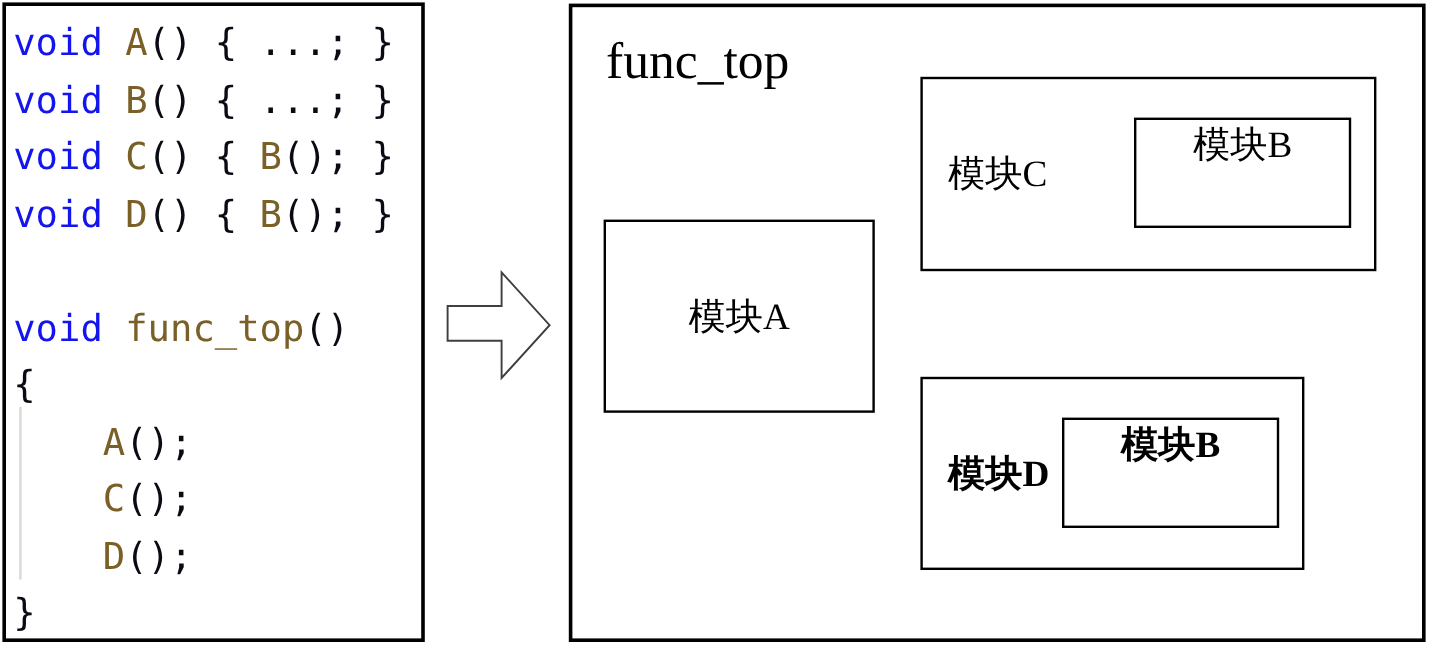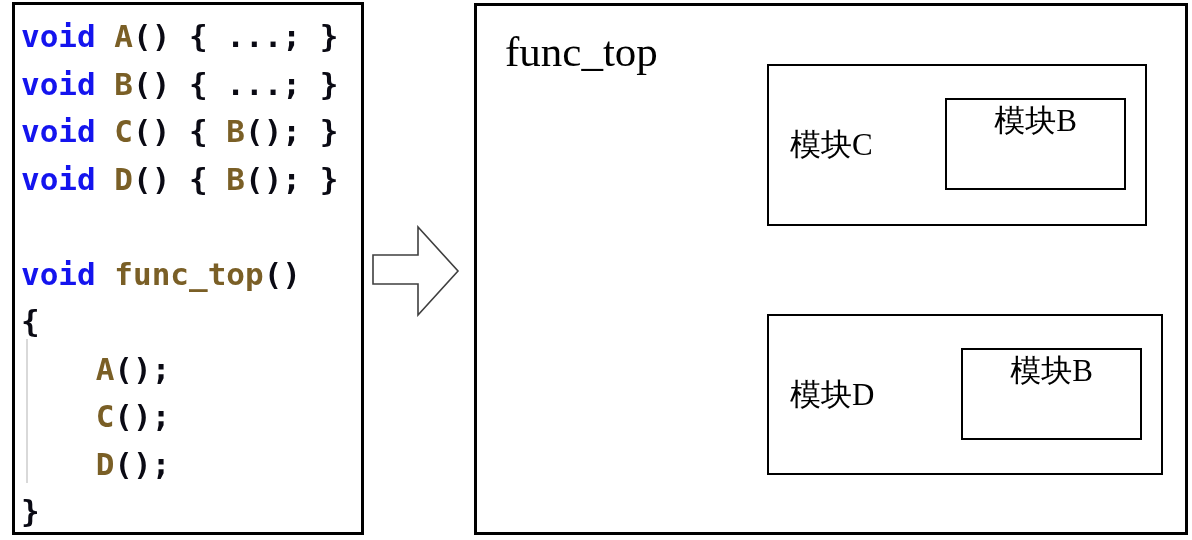--- a/index.html
+++ b/index.html
@@ -5,22 +5,22 @@
   html,body{margin:0;padding:0;background:#ffffff;}
   .stage{
     position:relative;
     width:1192px;height:540px;
     background:#ffffff;
     font-family:"Liberation Sans",sans-serif;
     overflow:hidden;
   }
   
   .code-panel{
-    position:absolute;left:12px;top:2px;width:352px;height:533px;
-    border:3px solid #000;background:#fff;box-sizing:border-box;font-weight:bold;
+    position:absolute;left:2px;top:2px;width:352px;height:533px;
+    border:3px solid #000;background:#fff;box-sizing:border-box;
   }
   .code-lines{
     position:absolute;left:6px;top:8px;right:2px;
     font-family:"DejaVu Sans Mono","Liberation Mono",monospace;
     font-size:31px;line-height:47.5px;white-space:pre;
   }
   .code-line{height:47.5px;}
   .tok-kw{color:var(--kw-color);}
   .tok-fn{color:var(--fn-color);}
   .tok-pl{color:var(--pl-color);}
@@ -42,21 +42,21 @@
   }
   .mod-box{
     position:absolute;border:2px solid #000;background:#fff;
     box-sizing:border-box;
     font-family:"Liberation Serif","DejaVu Serif",serif;
     font-size:31px;color:#000;
   }
   .box-a{left:26px;top:177px;width:226px;height:161px;
     display:flex;align-items:center;justify-content:center;}
   .box-c{left:290px;top:58px;width:380px;height:162px;}
-  .box-d{left:290px;top:308px;width:396px;height:161px;}
+  .box-d{left:290px;top:308px;width:320px;height:161px;font-weight:bold;}
   .outer-label{
     position:absolute;left:21px;top:50%;transform:translateY(-50%);
     white-space:nowrap;
   }
   .box-b{
     position:absolute;right:19px;top:32px;width:181px;height:92px;
     display:flex;justify-content:center;
   }
 </style>
 </head>
@@ -69,20 +69,23 @@
     <div class="code-lines" id="code-lines"><div class="code-line"><span class="tok-kw">void</span><span class="tok-pl"> </span><span class="tok-fn">A</span><span class="tok-pl">() { ...; }</span></div><div class="code-line"><span class="tok-kw">void</span><span class="tok-pl"> </span><span class="tok-fn">B</span><span class="tok-pl">() { ...; }</span></div><div class="code-line"><span class="tok-kw">void</span><span class="tok-pl"> </span><span class="tok-fn">C</span><span class="tok-pl">() { </span><span class="tok-fn">B</span><span class="tok-pl">(); }</span></div><div class="code-line"><span class="tok-kw">void</span><span class="tok-pl"> </span><span class="tok-fn">D</span><span class="tok-pl">() { </span><span class="tok-fn">B</span><span class="tok-pl">(); }</span></div><div class="code-line"></div><div class="code-line"><span class="tok-kw">void</span><span class="tok-pl"> </span><span class="tok-fn">func_top</span><span class="tok-pl">()</span></div><div class="code-line"><span class="tok-pl">{</span></div><div class="code-line"><span class="tok-pl">    </span><span class="tok-fn">A</span><span class="tok-pl">();</span></div><div class="code-line"><span class="tok-pl">    </span><span class="tok-fn">C</span><span class="tok-pl">();</span></div><div class="code-line"><span class="tok-pl">    </span><span class="tok-fn">D</span><span class="tok-pl">();</span></div><div class="code-line"><span class="tok-pl">}</span></div></div>
   </div>
 
   <svg class="arrow-svg" width="90" height="92" viewBox="0 0 90 92">
     <polygon points="2,30 47,30 47,2 87,46 47,90 47,59 2,59" fill="#ffffff" stroke="#3F3F3F" stroke-width="1.6"></polygon>
   </svg>
 
   <div class="diagram-panel">
     <div class="diagram-title">func_top</div>
 
+    <div class="mod-box box-a">
+      <span>模块A</span>
+    </div>
 
     <div class="mod-box box-c">
       <span class="outer-label">模块C</span>
       <div class="mod-box box-b">
         <span>模块B</span>
       </div>
     </div>
 
     <div class="mod-box box-d">
       <span class="outer-label">模块D</span>

